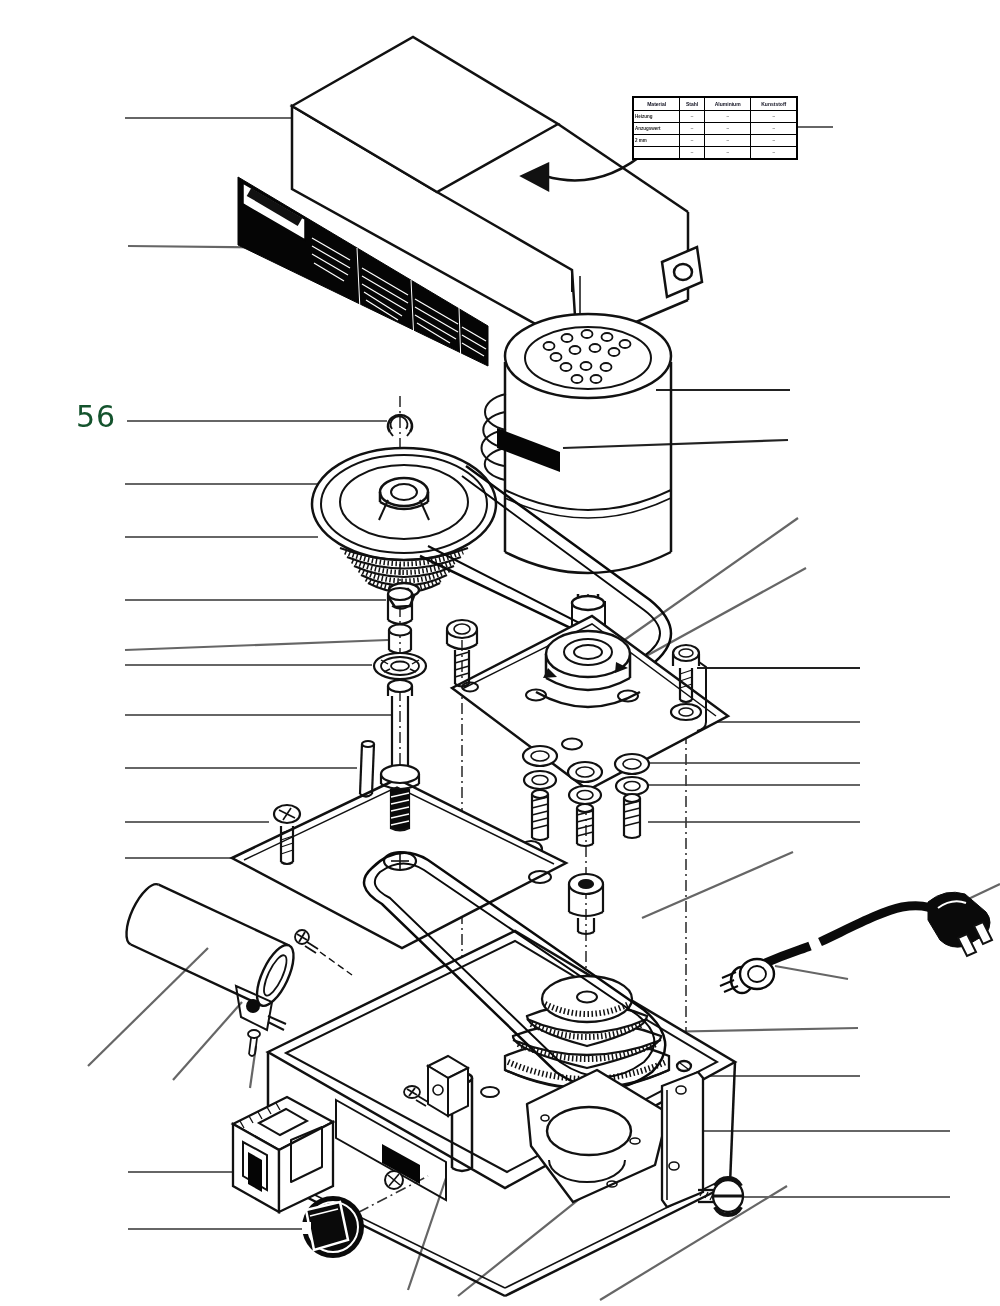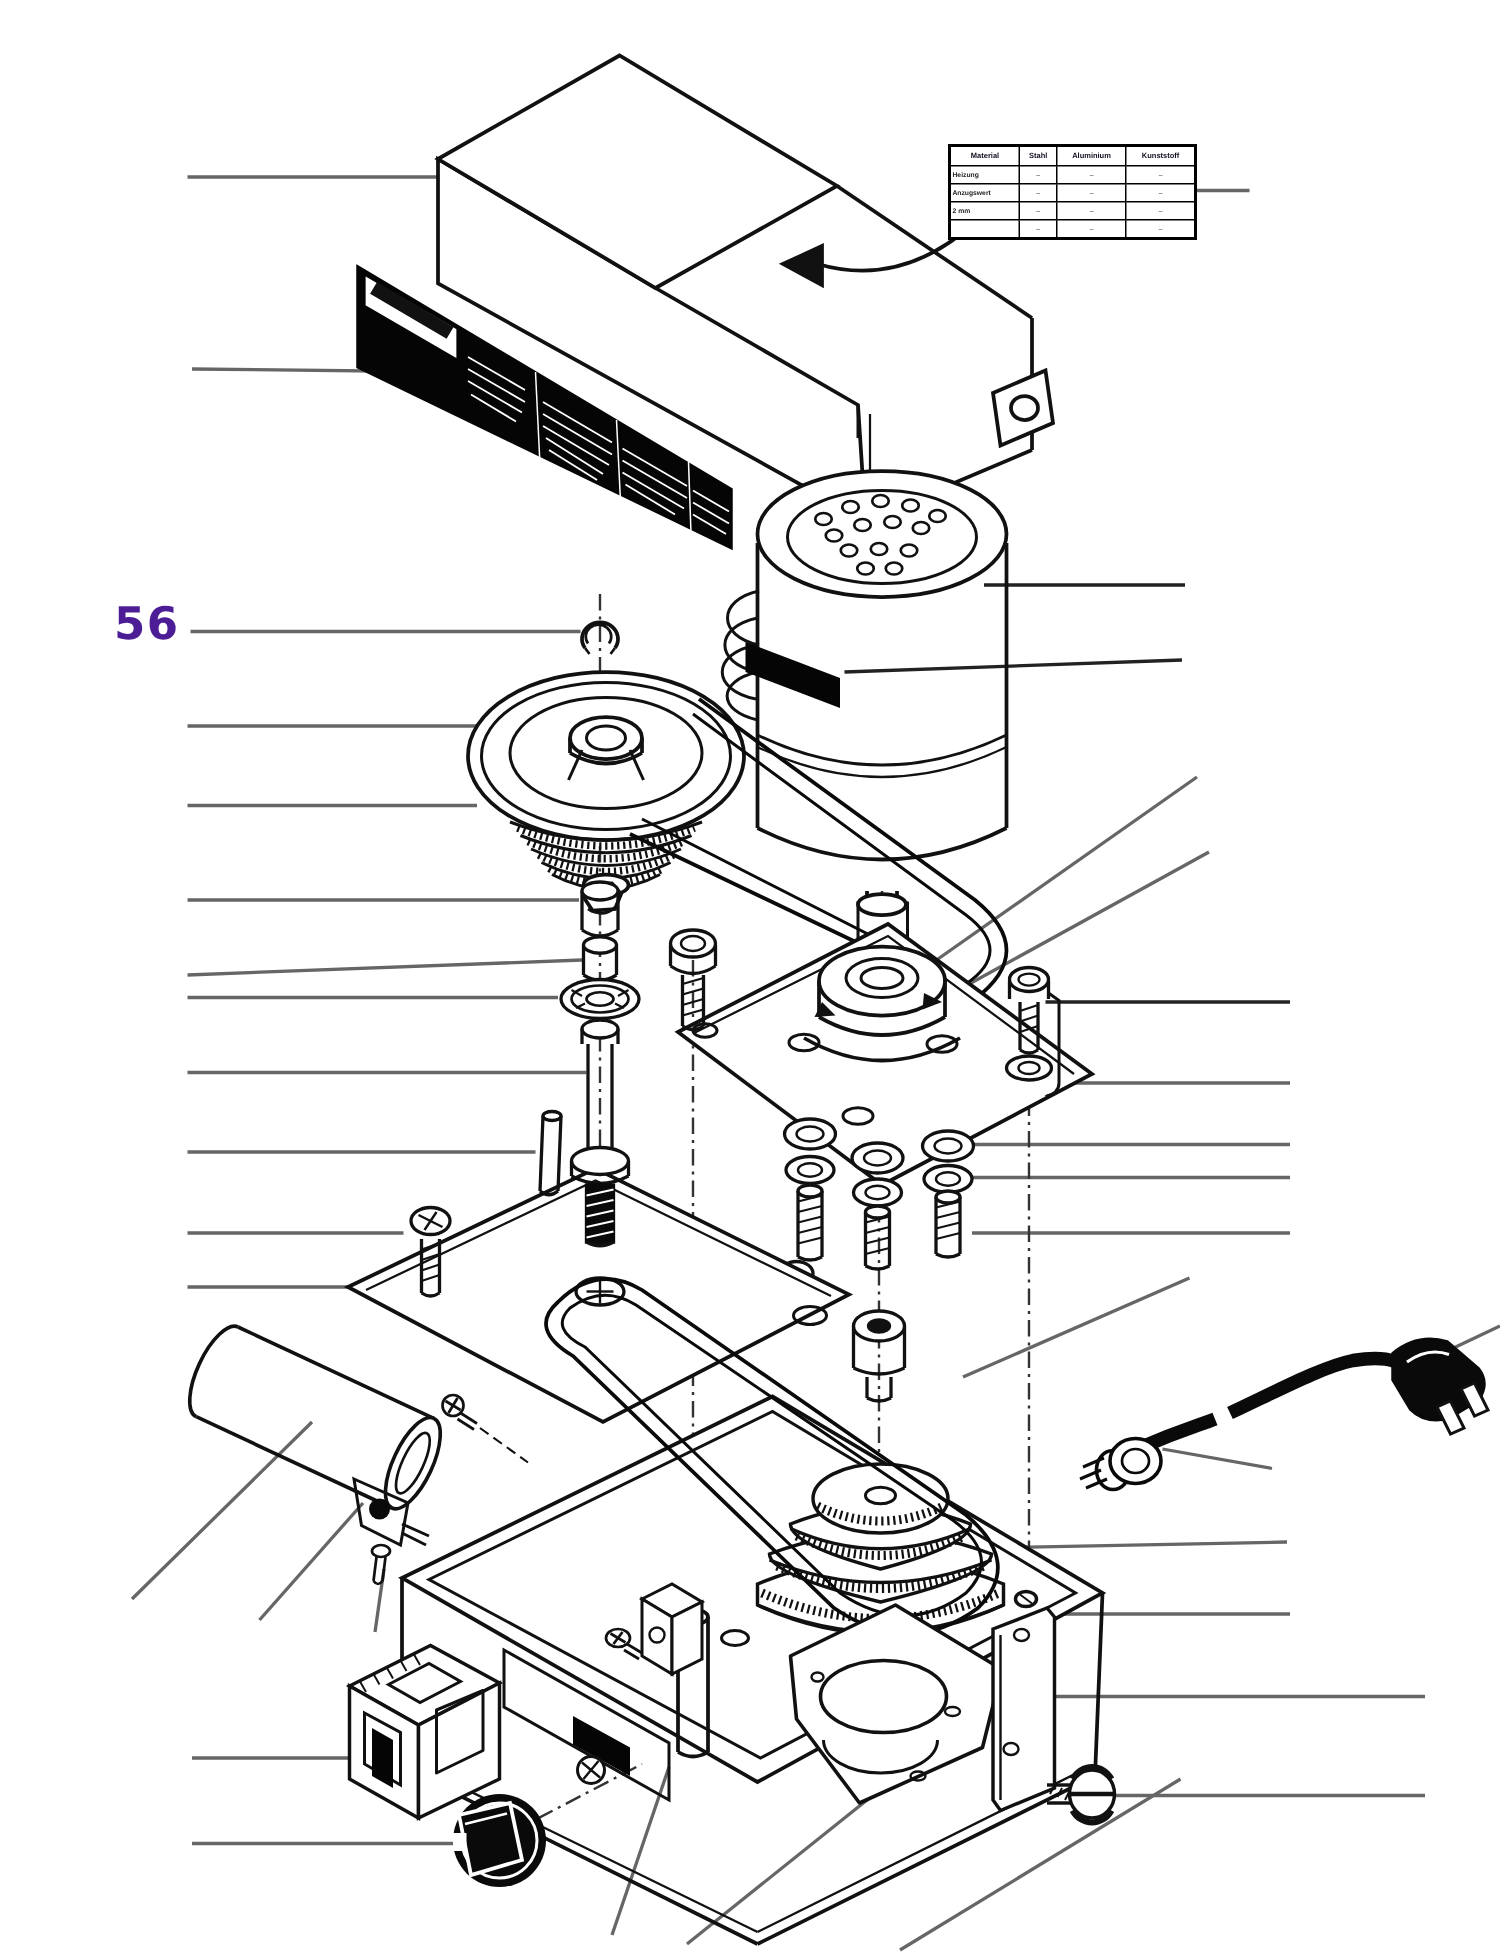--- a/index.html
+++ b/index.html
@@ -1,20 +1,20 @@
 <!DOCTYPE html>
 <html><head>
 <meta charset="utf-8">
 <style>
   html,body{margin:0;padding:0;background:#fff;}
   #stage{position:relative;width:1000px;height:1306px;background:#fff;overflow:hidden;
          font-family:"Liberation Sans",sans-serif;}
   #artwork{position:absolute;left:0;top:0;}
   #part-label-56{position:absolute;left:76px;top:399px;font-family:"DejaVu Sans",sans-serif;
-         font-weight:700;font-size:30px;color:#4c1d95;letter-spacing:1px;}
+         font-weight:400;font-size:30px;color:#14532d;letter-spacing:1px;}
   #spec-table{position:absolute;left:632px;top:96px;width:166px;border-collapse:collapse;
          background:#fff;border:2px solid #000;}
   #spec-table th,#spec-table td{border:1.5px solid #000;padding:0 1px;overflow:hidden;
          white-space:nowrap;}
   #spec-table th{font-size:5px;font-weight:bold;height:12px;text-align:center;color:#101020;}
   #spec-table td{font-size:4.5px;height:11px;color:#222;text-align:center;}
   #spec-table td.rowlabel{text-align:left;font-weight:bold;font-size:4.5px;}
 </style>
 </head>
 <body>

